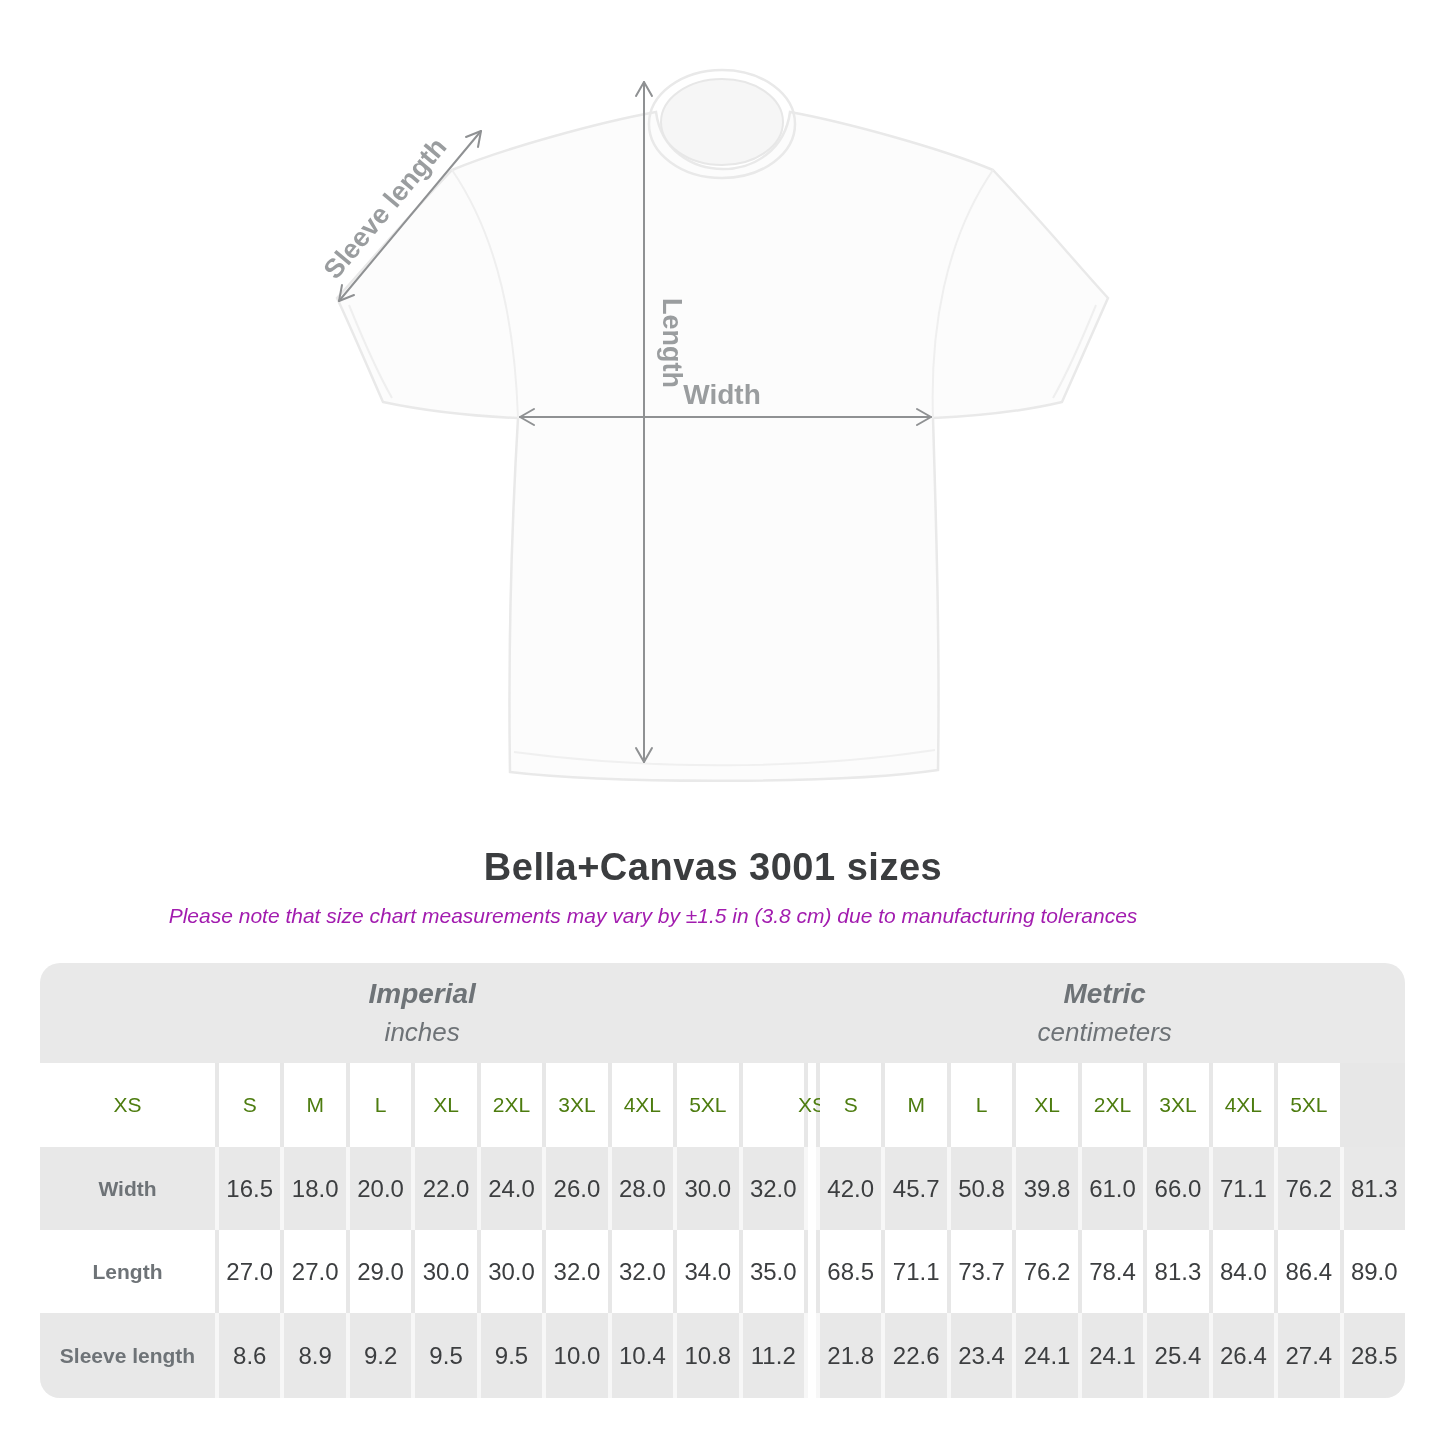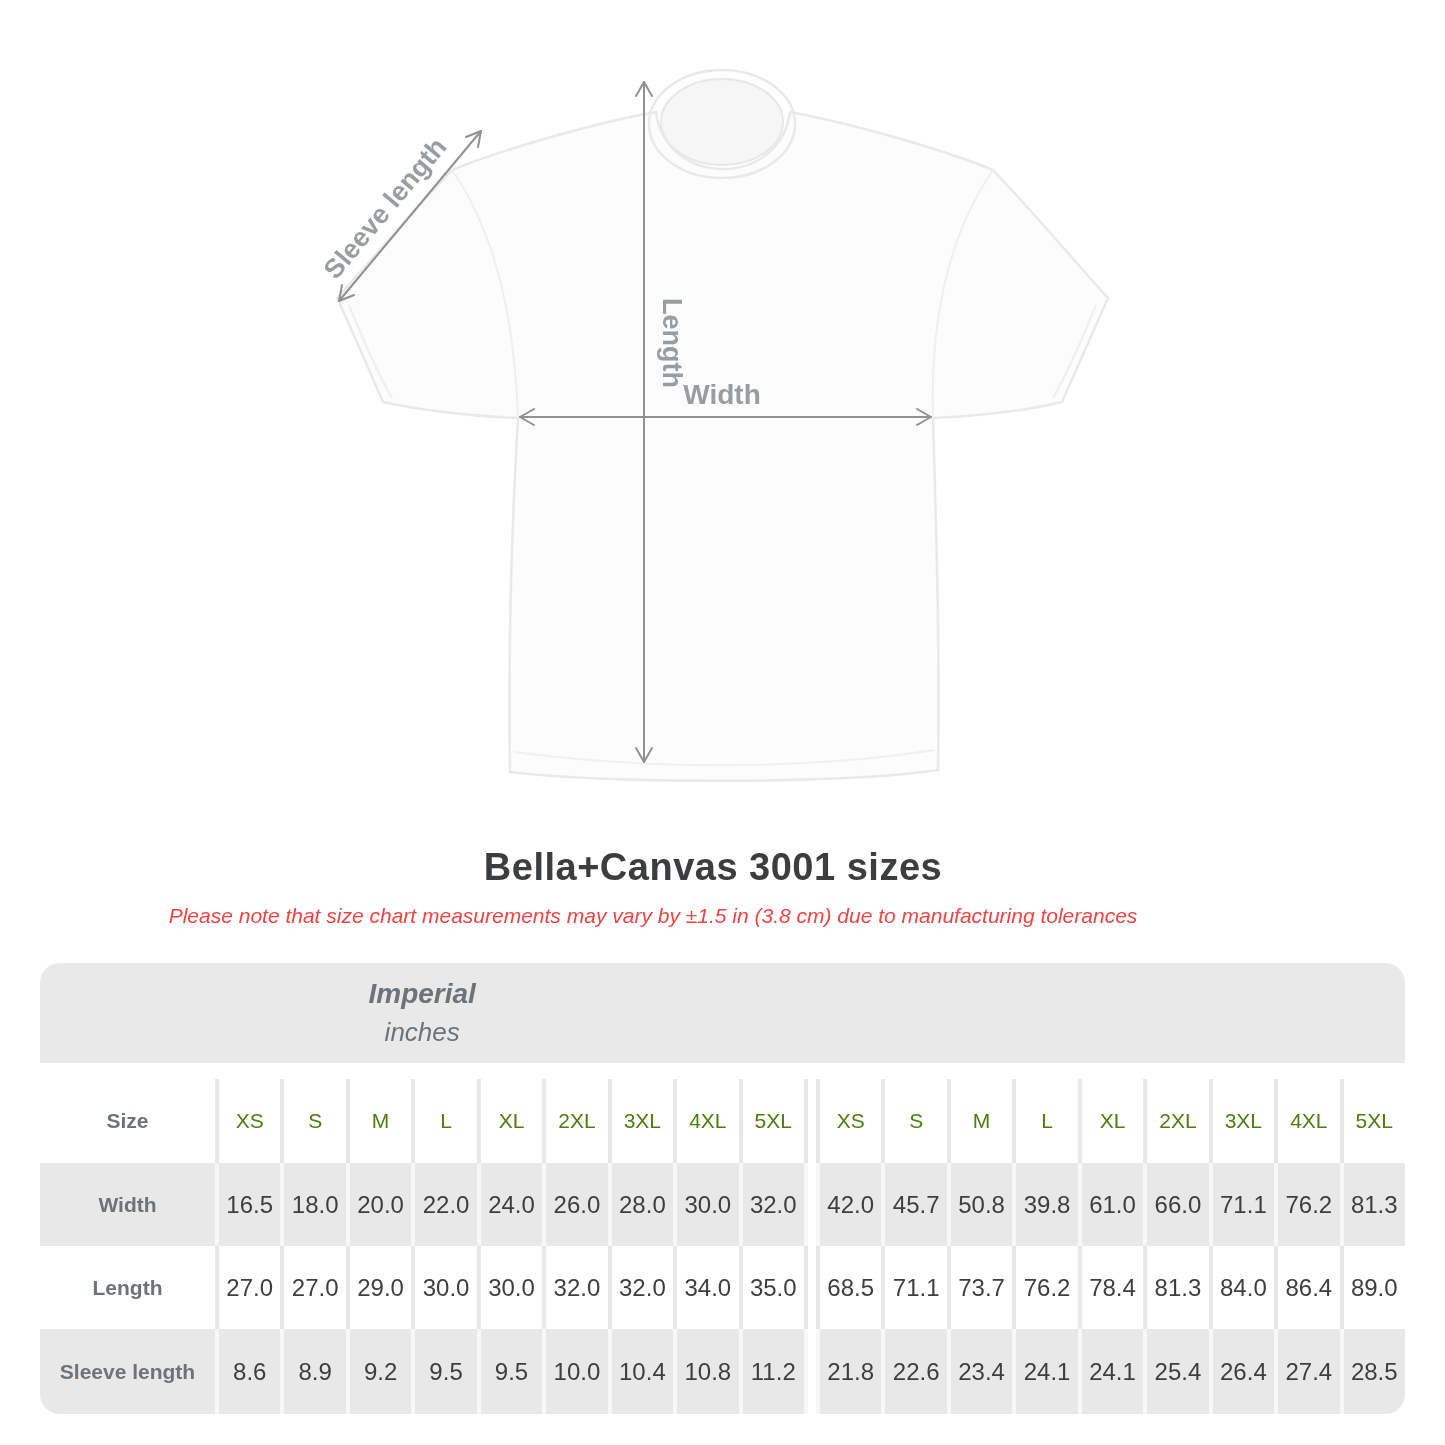--- a/index.html
+++ b/index.html
@@ -9,27 +9,27 @@
   }
   
   .diagram{position:absolute;top:0;left:0;width:1445px;height:835px;}
   
   .chart-title{
     position:absolute;top:846px;left:0;width:1426px;text-align:center;
     font-size:38px;font-weight:bold;color:#3b3d3f;letter-spacing:0.5px;
   }
   .chart-subtitle{
     position:absolute;top:904px;left:0;width:1306px;text-align:center;
-    font-size:21px;font-style:italic;color:#ef4444;
+    font-size:21px;font-style:italic;color:#a21caf;
   }
   
   .size-table{position:absolute;top:963px;left:40px;width:1365px;}
   .band{
     height:100px;background:#e9e9e9;border-radius:20px 20px 0 0;
-    margin-bottom:16px;display:flex;align-items:center;
+    margin-bottom:0;display:flex;align-items:center;
   }
   .band-group{display:flex;flex-direction:column;align-items:center;justify-content:center;gap:7px;}
   .band-group.imperial{flex:0 0 56%;}
   .band-group.metric{flex:0 0 44%;}
   .band-name{font-size:28px;font-weight:bold;font-style:italic;color:#6e7377;}
   .band-unit{font-size:26px;font-style:italic;color:#6e7377;}
 
   .table-row{
     display:grid;
     grid-template-columns:175px repeat(9,1fr) 8px repeat(9,1fr);
@@ -108,24 +108,27 @@
 <div class="chart-title">Bella+Canvas 3001 sizes</div>
 <div class="chart-subtitle">Please note that size chart measurements may vary by ±1.5 in (3.8 cm) due to manufacturing tolerances</div>
 
 <div class="size-table">
 
   <div class="band">
     <div class="band-group imperial">
       <div class="band-name">Imperial</div>
       <div class="band-unit">inches</div>
     </div>
+    <div class="band-group metric">
+      <div class="band-name">Metric</div>
+      <div class="band-unit">centimeters</div>
+    </div>
   </div>
 
   <div class="table-row r-white row-size">
-    <div class="label-cell">Size</div>
   <div class="cell">XS</div>
       <div class="cell">S</div>
       <div class="cell">M</div>
       <div class="cell">L</div>
       <div class="cell">XL</div>
       <div class="cell">2XL</div>
       <div class="cell">3XL</div>
       <div class="cell">4XL</div>
       <div class="cell">5XL</div>
       <div class="divider-cell"></div>

